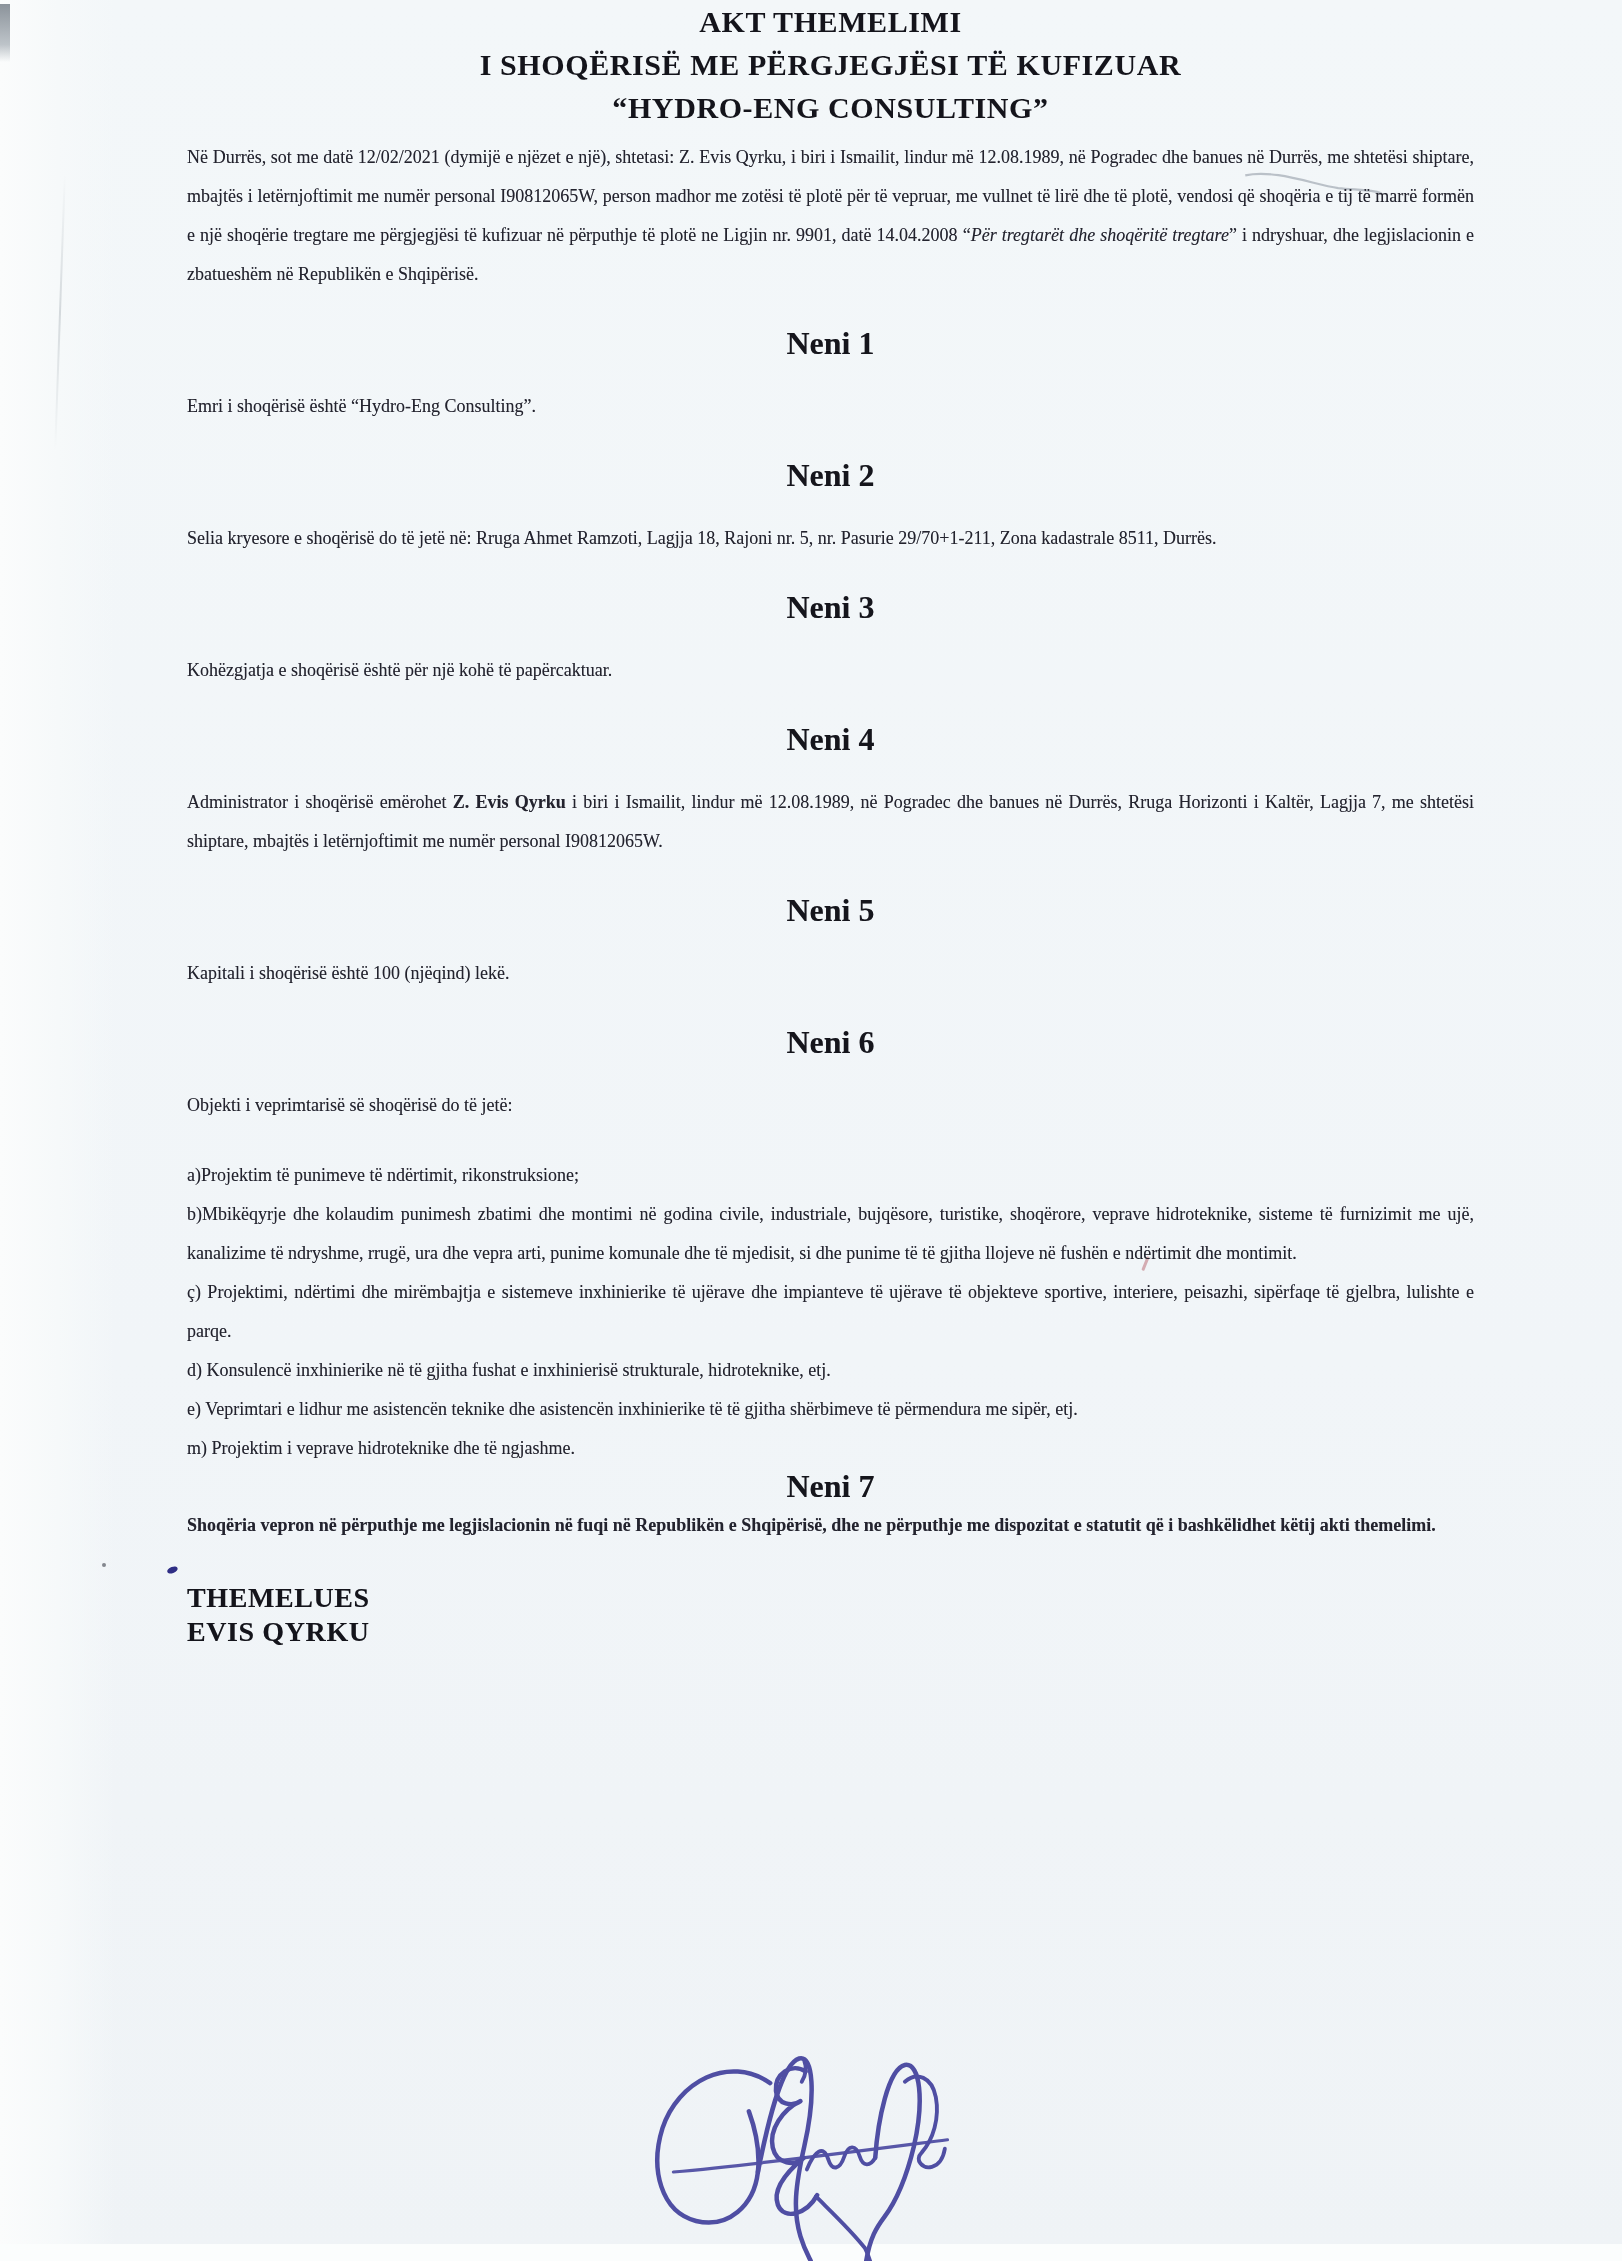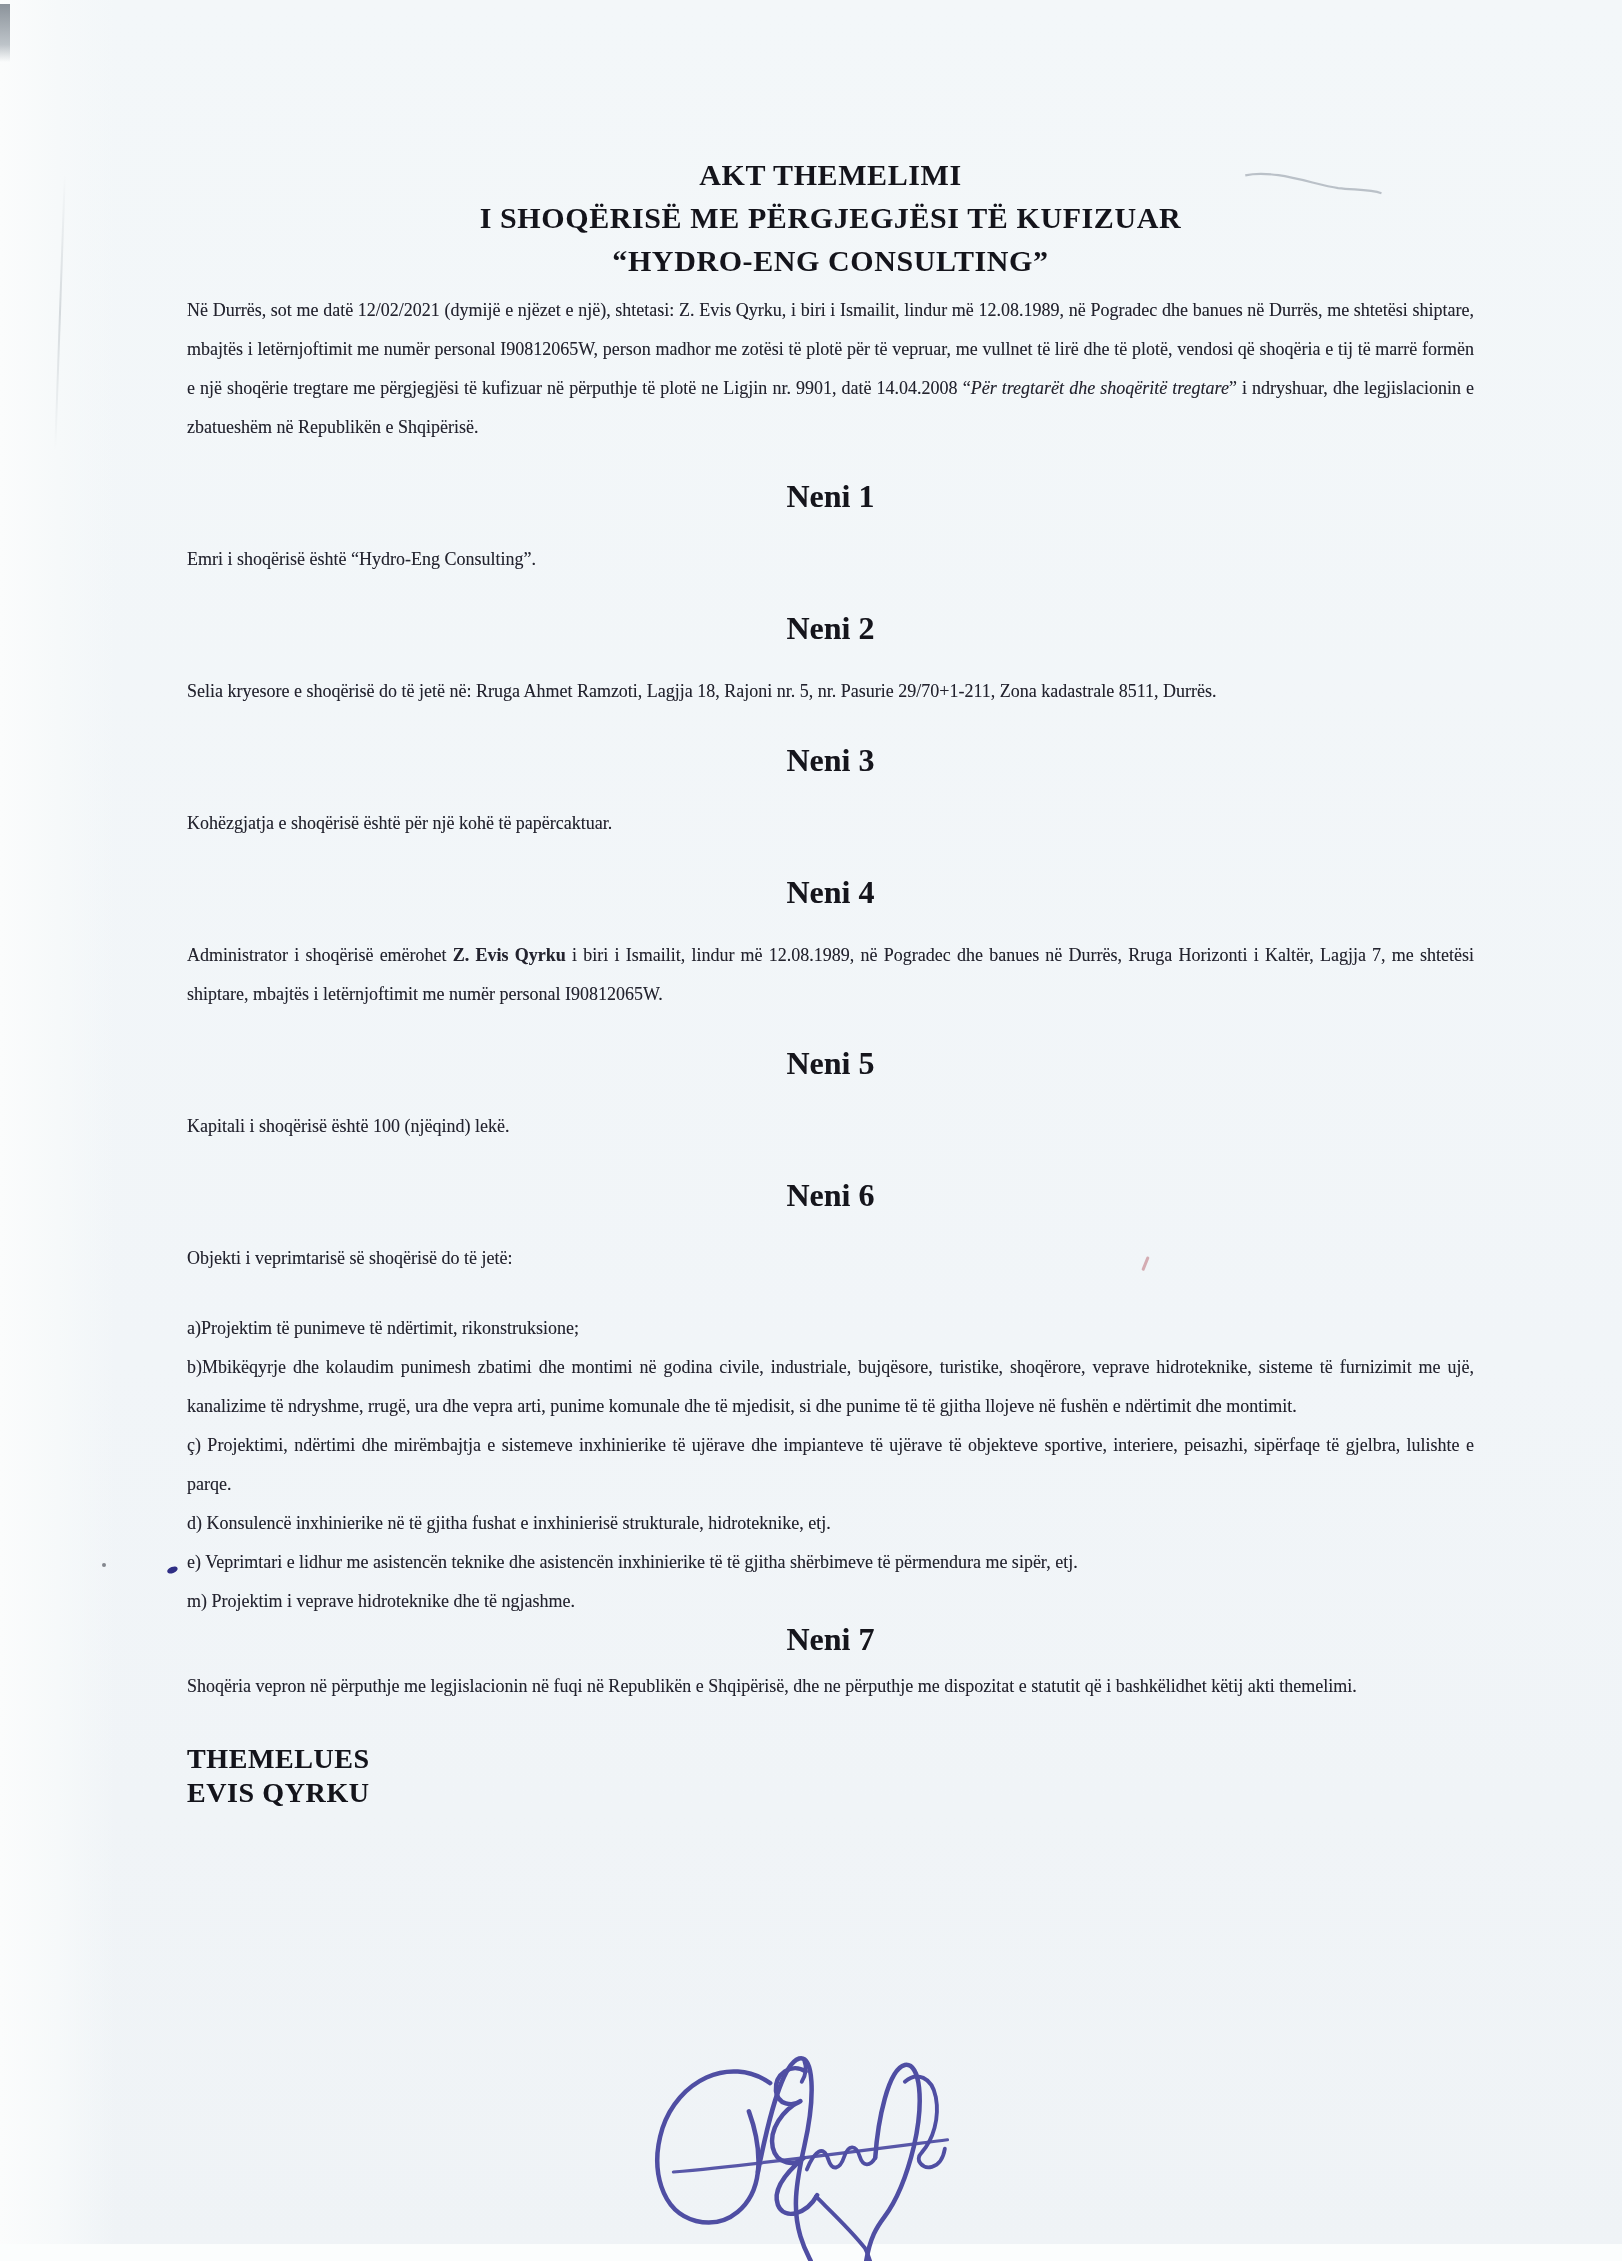--- a/index.html
+++ b/index.html
@@ -20,29 +20,29 @@
     background:linear-gradient(180deg,rgba(140,150,158,0),rgba(140,150,158,.32),rgba(140,150,158,0));
     transform:rotate(2deg);}
   .artifact-line{position:absolute;left:1242px;top:169px;width:144px;height:28px;}
   .pink-slash{position:absolute;left:1144px;top:1256px;width:2.6px;height:15px;
     background:#cf9fa6;opacity:.85;transform:rotate(22deg);border-radius:1.3px;}
   .pencil-dot{position:absolute;left:102px;top:1563px;width:3.9px;height:3.9px;border-radius:50%;
     background:#676c73;opacity:.8;}
   .ink-dot{position:absolute;left:167px;top:1567px;width:11px;height:6.4px;border-radius:50%;
     background:#2f2e85;transform:rotate(-22deg);}
   .doc{position:absolute;left:187px;top:0;width:1287px;}
-  .title-block{padding-top:153px;text-align:center;font-weight:bold;font-size:30px;line-height:43px;
+  .title-block{text-align:center;font-weight:bold;font-size:30px;line-height:43px;
     color:#14141b;letter-spacing:0.6px;}
   .para{font-size:18px;line-height:39px;text-align:justify;margin:0;color:#23232e;
     text-shadow:0 0 0.6px rgba(35,35,46,.35);}
   .intro{margin-top:9px;}
   .neni{text-align:center;font-weight:bold;font-size:32px;line-height:35px;margin:32px 0 26px;
     color:#15151c;text-shadow:0 0 0.6px rgba(21,21,28,.3);}
   .neni7{margin:1.3px 0 0 0;}
-  .tight{margin-top:10px;}
+  .tight{margin-top:2px;font-weight:bold;}
   .items{margin-top:31px;}
   .items .para{margin:0;}
   .signoff{margin-top:36px;text-align:left;font-weight:bold;font-size:28px;line-height:34px;
     color:#14141b;letter-spacing:0.6px;text-shadow:0 0 0.6px rgba(20,20,27,.3);}
   .signature-svg{position:absolute;left:638px;top:2043px;width:361px;height:218px;}
   .sig-stroke{fill:none;stroke:#4f4ea3;stroke-linecap:round;stroke-linejoin:round;}
   i{font-style:italic;}
   b{font-weight:bold;}
 </style>
 </head>

